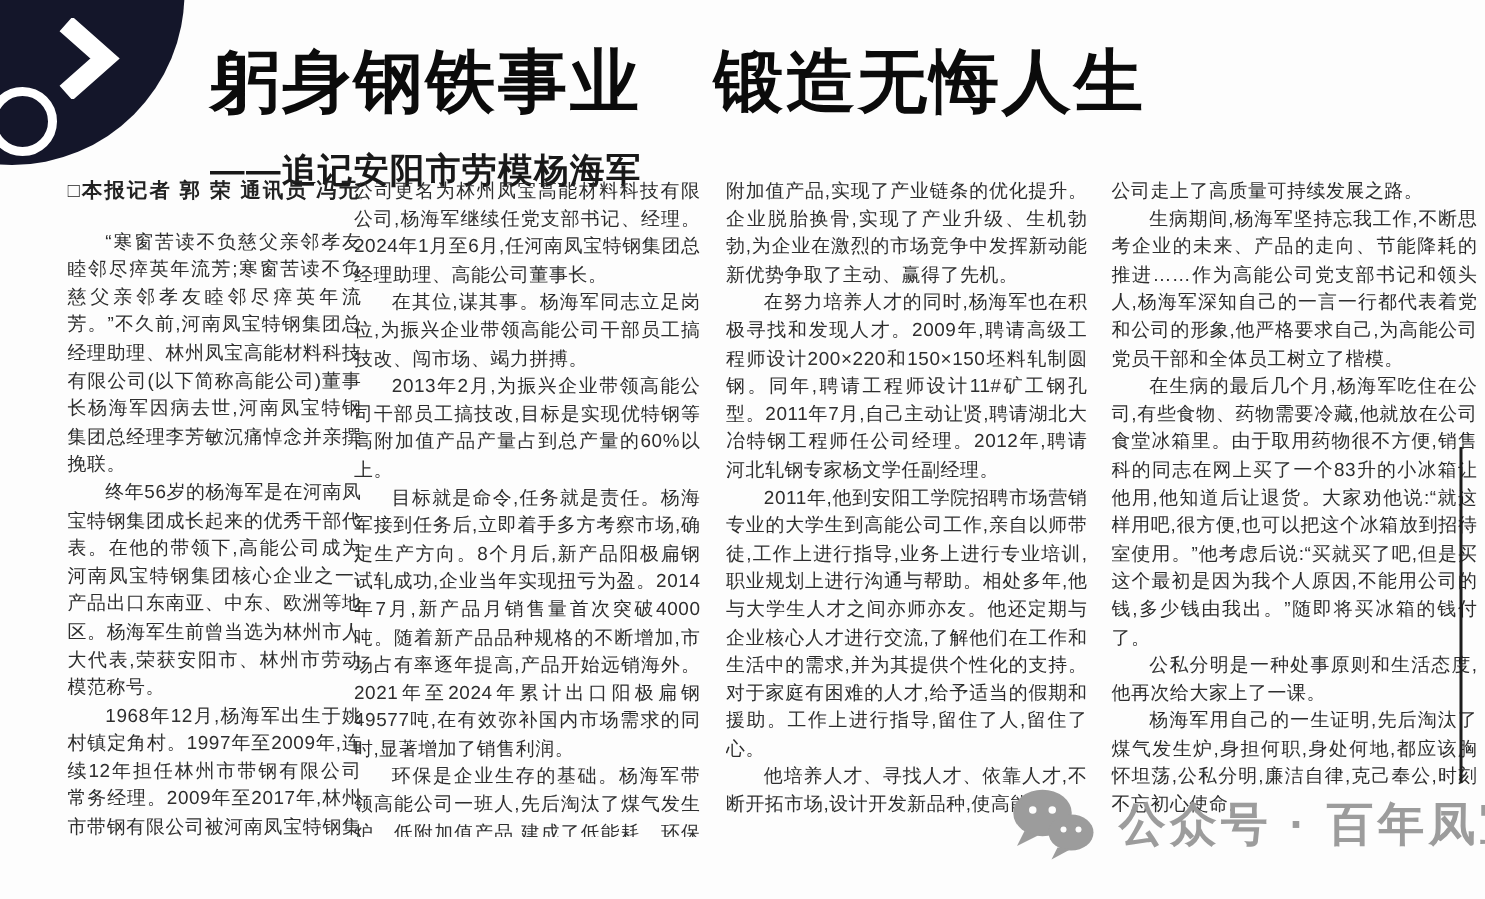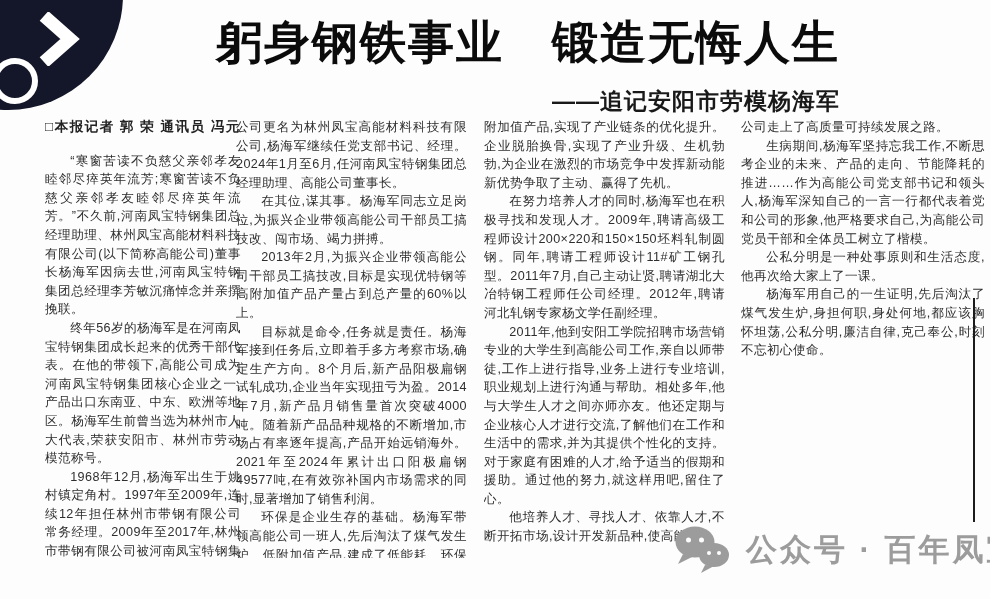--- a/index.html
+++ b/index.html
@@ -20,21 +20,21 @@
     background: #14162a;
   }
   .logo-chevron { position: absolute; left: 36px; top: 12px; }
   .logo-dot {
     position: absolute; left: -8px; top: 58px;
     width: 46px; height: 46px; border-radius: 50%;
     background: #14162a; border: 6px solid #ffffff;
   }
 
   
-  .header { position: absolute; left: 140px; top: 12px; width: 700px; text-align: right; }
+  .header { position: absolute; left: 140px; top: 24px; width: 700px; text-align: left; }
   .title {
     font-family: "Liberation Serif", serif;
     font-size: 46px; font-weight: 900; letter-spacing: 2px;
     color: #0b0b0b; white-space: nowrap;
   }
   .subtitle {
     margin-top: 12px;
     font-size: 23px; font-weight: 700; letter-spacing: 1px;
     color: #191919;
   }
@@ -106,28 +106,29 @@
         <p>在其位,谋其事。杨海军同志立足岗位,为振兴企业带领高能公司干部员工搞技改、闯市场、竭力拼搏。</p>
         <p>2013年2月,为振兴企业带领高能公司干部员工搞技改,目标是实现优特钢等高附加值产品产量占到总产量的60%以上。</p>
         <p>目标就是命令,任务就是责任。杨海军接到任务后,立即着手多方考察市场,确定生产方向。8个月后,新产品阳极扁钢试轧成功,企业当年实现扭亏为盈。2014年7月,新产品月销售量首次突破4000吨。随着新产品品种规格的不断增加,市场占有率逐年提高,产品开始远销海外。2021年至2024年累计出口阳极扁钢49577吨,在有效弥补国内市场需求的同时,显著增加了销售利润。</p>
         <p>环保是企业生存的基础。杨海军带领高能公司一班人,先后淘汰了煤气发生炉、低附加值产品,建成了低能耗、环保型高</p>
       </div>
   </div>
   <div class="col col-3">
     <div>
         <p class="cont">附加值产品,实现了产业链条的优化提升。企业脱胎换骨,实现了产业升级、生机勃勃,为企业在激烈的市场竞争中发挥新动能新优势争取了主动、赢得了先机。</p>
         <p>在努力培养人才的同时,杨海军也在积极寻找和发现人才。2009年,聘请高级工程师设计200×220和150×150坯料轧制圆钢。同年,聘请工程师设计11#矿工钢孔型。2011年7月,自己主动让贤,聘请湖北大冶特钢工程师任公司经理。2012年,聘请河北轧钢专家杨文学任副经理。</p>
-        <p>2011年,他到安阳工学院招聘市场营销专业的大学生到高能公司工作,亲自以师带徒,工作上进行指导,业务上进行专业培训,职业规划上进行沟通与帮助。相处多年,他与大学生人才之间亦师亦友。他还定期与企业核心人才进行交流,了解他们在工作和生活中的需求,并为其提供个性化的支持。对于家庭有困难的人才,给予适当的假期和援助。通过他的努力,就这样用吧,留住了心。</p>
+        <p>2011年,他到安阳工学院招聘市场营销专业的大学生到高能公司工作,亲自以师带徒,工作上进行指导,业务上进行专业培训,职业规划上进行沟通与帮助。相处多年,他与大学生人才之间亦师亦友。他还定期与企业核心人才进行交流,了解他们在工作和生活中的需求,并为其提供个性化的支持。对于家庭有困难的人才,给予适当的假期和援助。工作上进行指导,留住了人,留住了心。</p>
         <p>他培养人才、寻找人才、依靠人才,不断开拓市场,设计开发新品种,使高能</p>
       </div>
   </div>
   <div class="col col-4">
     <div>
         <p class="cont">公司走上了高质量可持续发展之路。</p>
         <p>生病期间,杨海军坚持忘我工作,不断思考企业的未来、产品的走向、节能降耗的推进……作为高能公司党支部书记和领头人,杨海军深知自己的一言一行都代表着党和公司的形象,他严格要求自己,为高能公司党员干部和全体员工树立了楷模。</p>
+        <p>在生病的最后几个月,杨海军吃住在公司,有些食物、药物需要冷藏,他就放在公司食堂冰箱里。由于取用药物很不方便,销售科的同志在网上买了一个83升的小冰箱让他用,他知道后让退货。大家劝他说:“就这样用吧,很方便,也可以把这个冰箱放到招待室使用。”他考虑后说:“买就买了吧,但是买这个最初是因为我个人原因,不能用公司的钱,多少钱由我出。”随即将买冰箱的钱付了。</p>
         <p>公私分明是一种处事原则和生活态度,他再次给大家上了一课。</p>
         <p>杨海军用自己的一生证明,先后淘汰了煤气发生炉,身担何职,身处何地,都应该胸怀坦荡,公私分明,廉洁自律,克己奉公,时刻不忘初心使命。</p>
       </div>
   </div>
 
   <div class="scan-rule"></div>
 
   <div class="footer">
     <svg width="58" height="48" viewBox="0 0 58 48">
       <ellipse cx="21" cy="16" rx="19.5" ry="15.5" fill="#9c9c9c"></ellipse>

